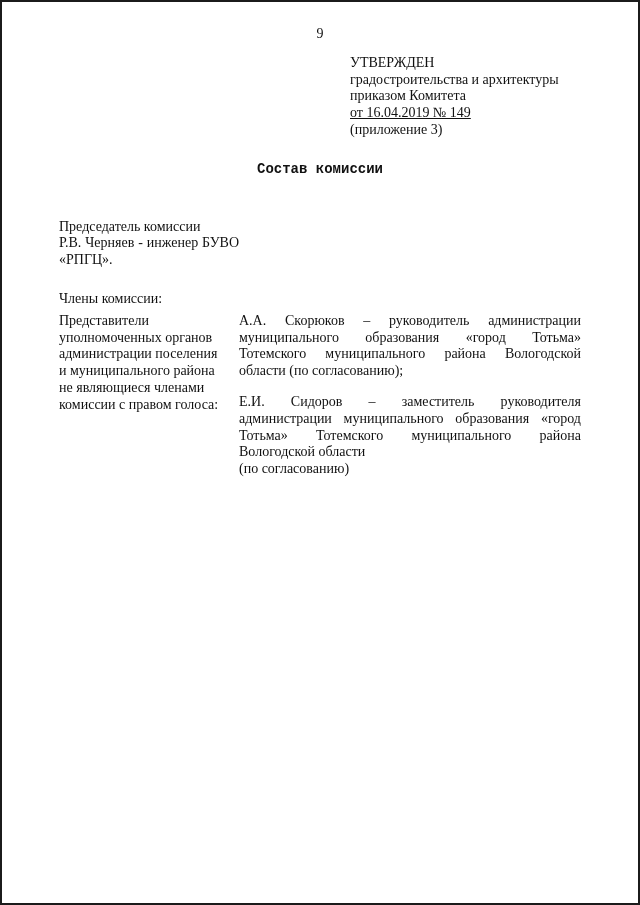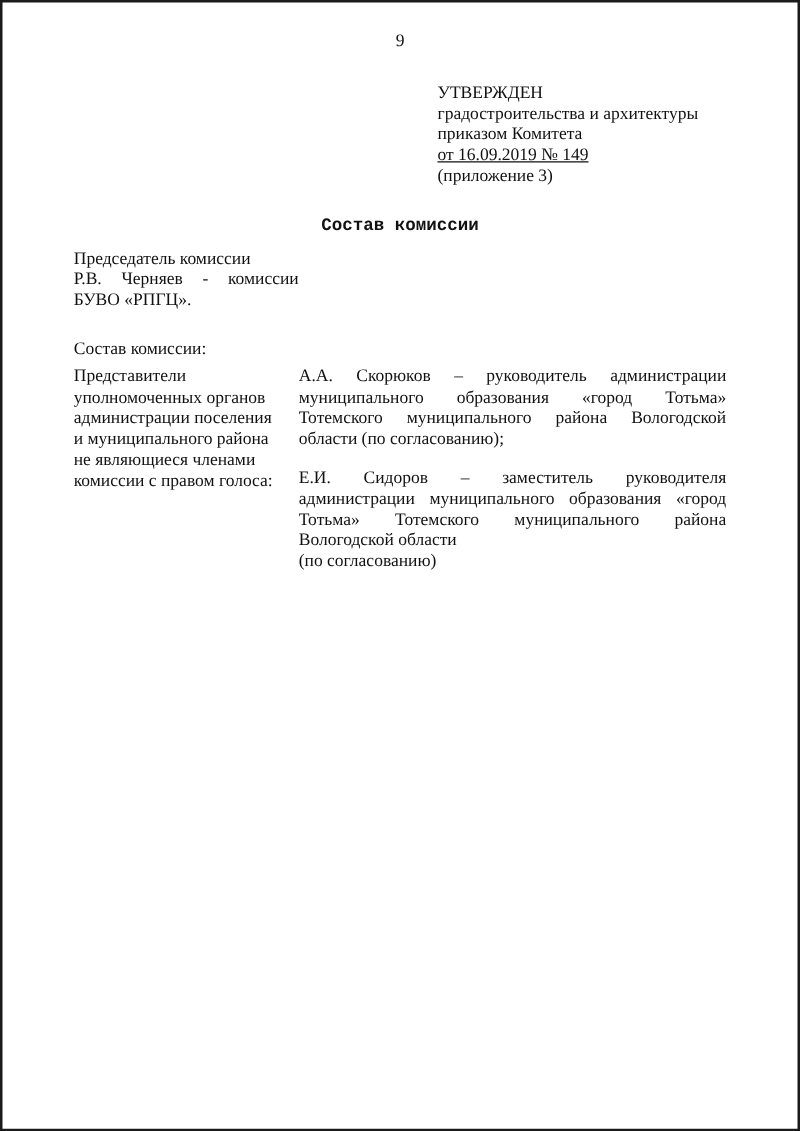--- a/index.html
+++ b/index.html
@@ -16,31 +16,31 @@
     line-height: 1.2;
     color: #111111;
     overflow: hidden;
   }
   .page-number {
     text-align: center;
     margin-bottom: 12px;
   }
   .approval {
     margin-left: 291px;
-    margin-top: 24px;
+    margin-top: 12px;
   }
   .approval div { white-space: nowrap; }
   .approval .underlined { text-decoration: underline; }
   .doc-title {
     margin-top: 22px;
     text-align: center;
     font-weight: bold;
     font-family: Liberation Mono, monospace;
   }
-  .commission { margin-top: 10px; }
+  .commission { margin-top: 41px; }
   .row {
     display: grid;
     grid-template-columns: 180px 1fr;
     column-gap: 0;
   }
   .row .label {
     padding-right: 14px;
     text-align: left;
   }
   .row .entries p {
@@ -55,42 +55,42 @@
 <body>
 
 <div class="page">
 
   <div class="page-number">9</div>
 
   <div class="approval">
     <div>УТВЕРЖДЕН</div>
     <div>градостроительства и архитектуры</div>
     <div>приказом Комитета</div>
-    <div class="underlined">от 16.09.2019 № 149</div>
+    <div class="underlined">от 16.04.2019 № 149</div>
     <div>(приложение 3)</div>
   </div>
 
   <div class="doc-title">
     <div>Состав комиссии</div>
   </div>
 
   <div class="commission">
 
     <div class="row">
       <div class="label">Председатель комиссии</div>
     </div>
 
     <div class="row">
       <div class="entries">
-        <p>Р.В. Черняев - комиссии БУВО «РПГЦ».</p>
+        <p>Р.В. Черняев - инженер БУВО «РПГЦ».</p>
       </div>
     </div>
 
     <div class="row mt-sm">
-      <div class="label">Состав комиссии:</div>
+      <div class="label">Члены комиссии:</div>
     </div>
 
     <div class="row mt-xs">
       <div class="label">Представители уполномоченных органов администрации поселения и муниципального района не являющиеся членами комиссии с правом голоса:</div>
       <div class="entries">
         <p>А.А. Скорюков – руководитель администрации муниципального образования «город Тотьма» Тотемского муниципального района Вологодской области (по согласованию);</p>
         <p>Е.И. Сидоров – заместитель руководителя администрации муниципального образования «город Тотьма» Тотемского муниципального района Вологодской области
 (по согласованию)</p>
       </div>
     </div>

